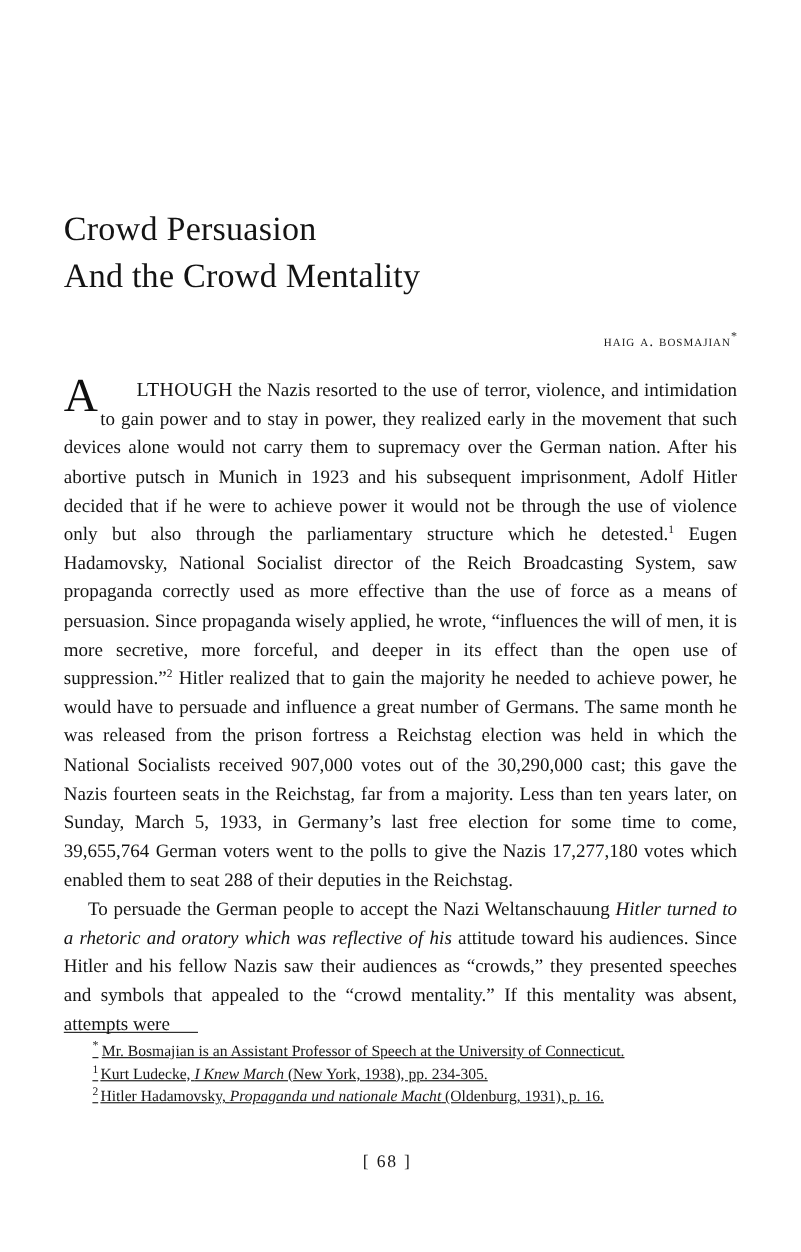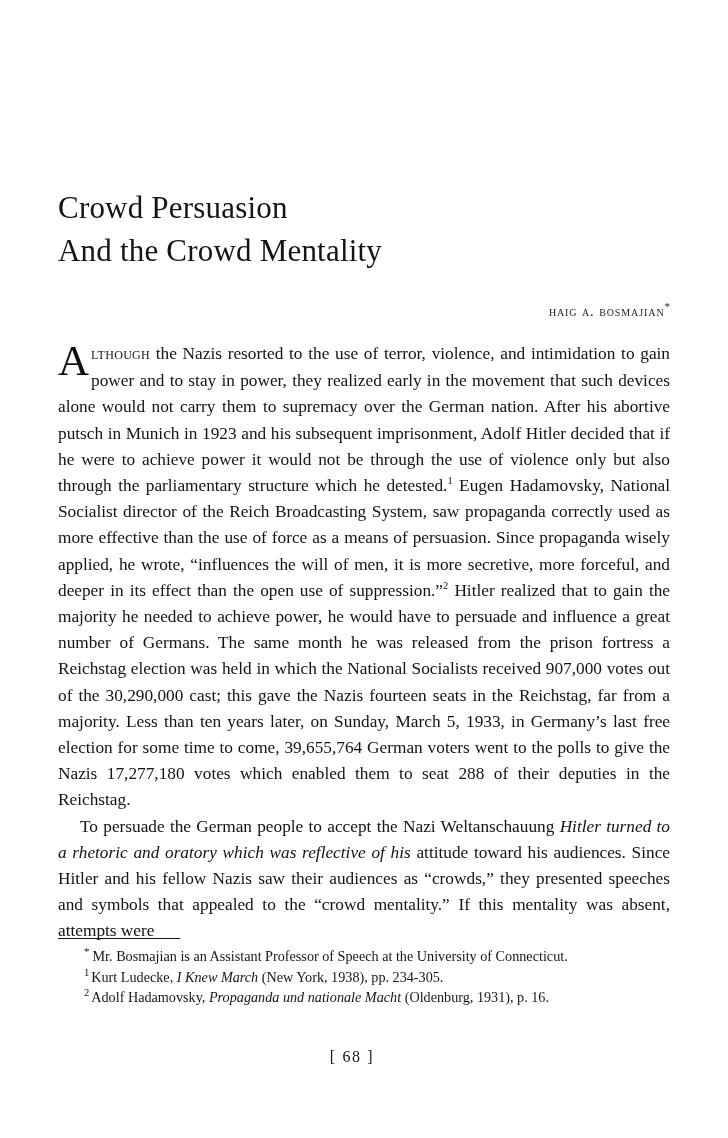--- a/index.html
+++ b/index.html
@@ -82,22 +82,23 @@
   .dropcap {
     float: left;
     font-size: 43px;
     line-height: 35px;
     padding: 2px 1px 0 0;
     margin-right: 1px;
     font-weight: 400;
     color: #0f0f0f;
   }
   .caps {
-    font-size: 12px;
+    font-size: 18px;
     letter-spacing: 0.3px;
+    margin-left: 33px;
   }
   .ital { font-style: italic; }
   sup.fn {
     font-size: 10.5px;
     vertical-align: super;
     line-height: 0;
   }
 
   
   .footnote-rule {
@@ -114,20 +115,21 @@
     top: 946px;
     width: 612px;
   }
   p.fnote {
     margin: 0;
     font-size: 14.2px;
     line-height: 20.6px;
     text-align: justify;
     color: #161616;
     text-indent: 26px;
+    text-decoration: underline;
   }
   p.fnote .marker {
     font-size: 10.5px;
     vertical-align: super;
     line-height: 0;
     margin-right: 2px;
   }
   p.fnote .star-marker {
     font-size: 11px;
     vertical-align: super;
@@ -165,18 +167,18 @@
     <p class="body"><span>To persuade the German people to accept the Nazi Weltanschauung </span><span class="ital">Hitler turned to a rhetoric and oratory which was reflective of his</span><span> attitude toward his audiences. Since Hitler and his fellow Nazis saw their audiences as “crowds,” they presented speeches and symbols that appealed to the “crowd mentality.” If this mentality was absent, attempts were</span></p>
   </div>
 
   <div class="footnote-rule"></div>
 
   <div class="footnotes">
     <p class="fnote"><span class="star-marker">*</span><span>Mr. Bosmajian is an Assistant Professor of Speech at the University of Connecticut.</span></p>
 
     <p class="fnote"><span class="marker">1</span><span>Kurt Ludecke, </span><span class="ital">I Knew March</span><span> (New York, 1938), pp. 234-305.</span></p>
 
-    <p class="fnote"><span class="marker">2</span><span>Adolf Hadamovsky, </span><span class="ital">Propaganda und nationale Macht</span><span> (Oldenburg, 1931), p. 16.</span></p>
+    <p class="fnote"><span class="marker">2</span><span>Hitler Hadamovsky, </span><span class="ital">Propaganda und nationale Macht</span><span> (Oldenburg, 1931), p. 16.</span></p>
   </div>
 
   <div class="folio">[ 68 ]</div>
 
 </div>
 
 </body></html>

